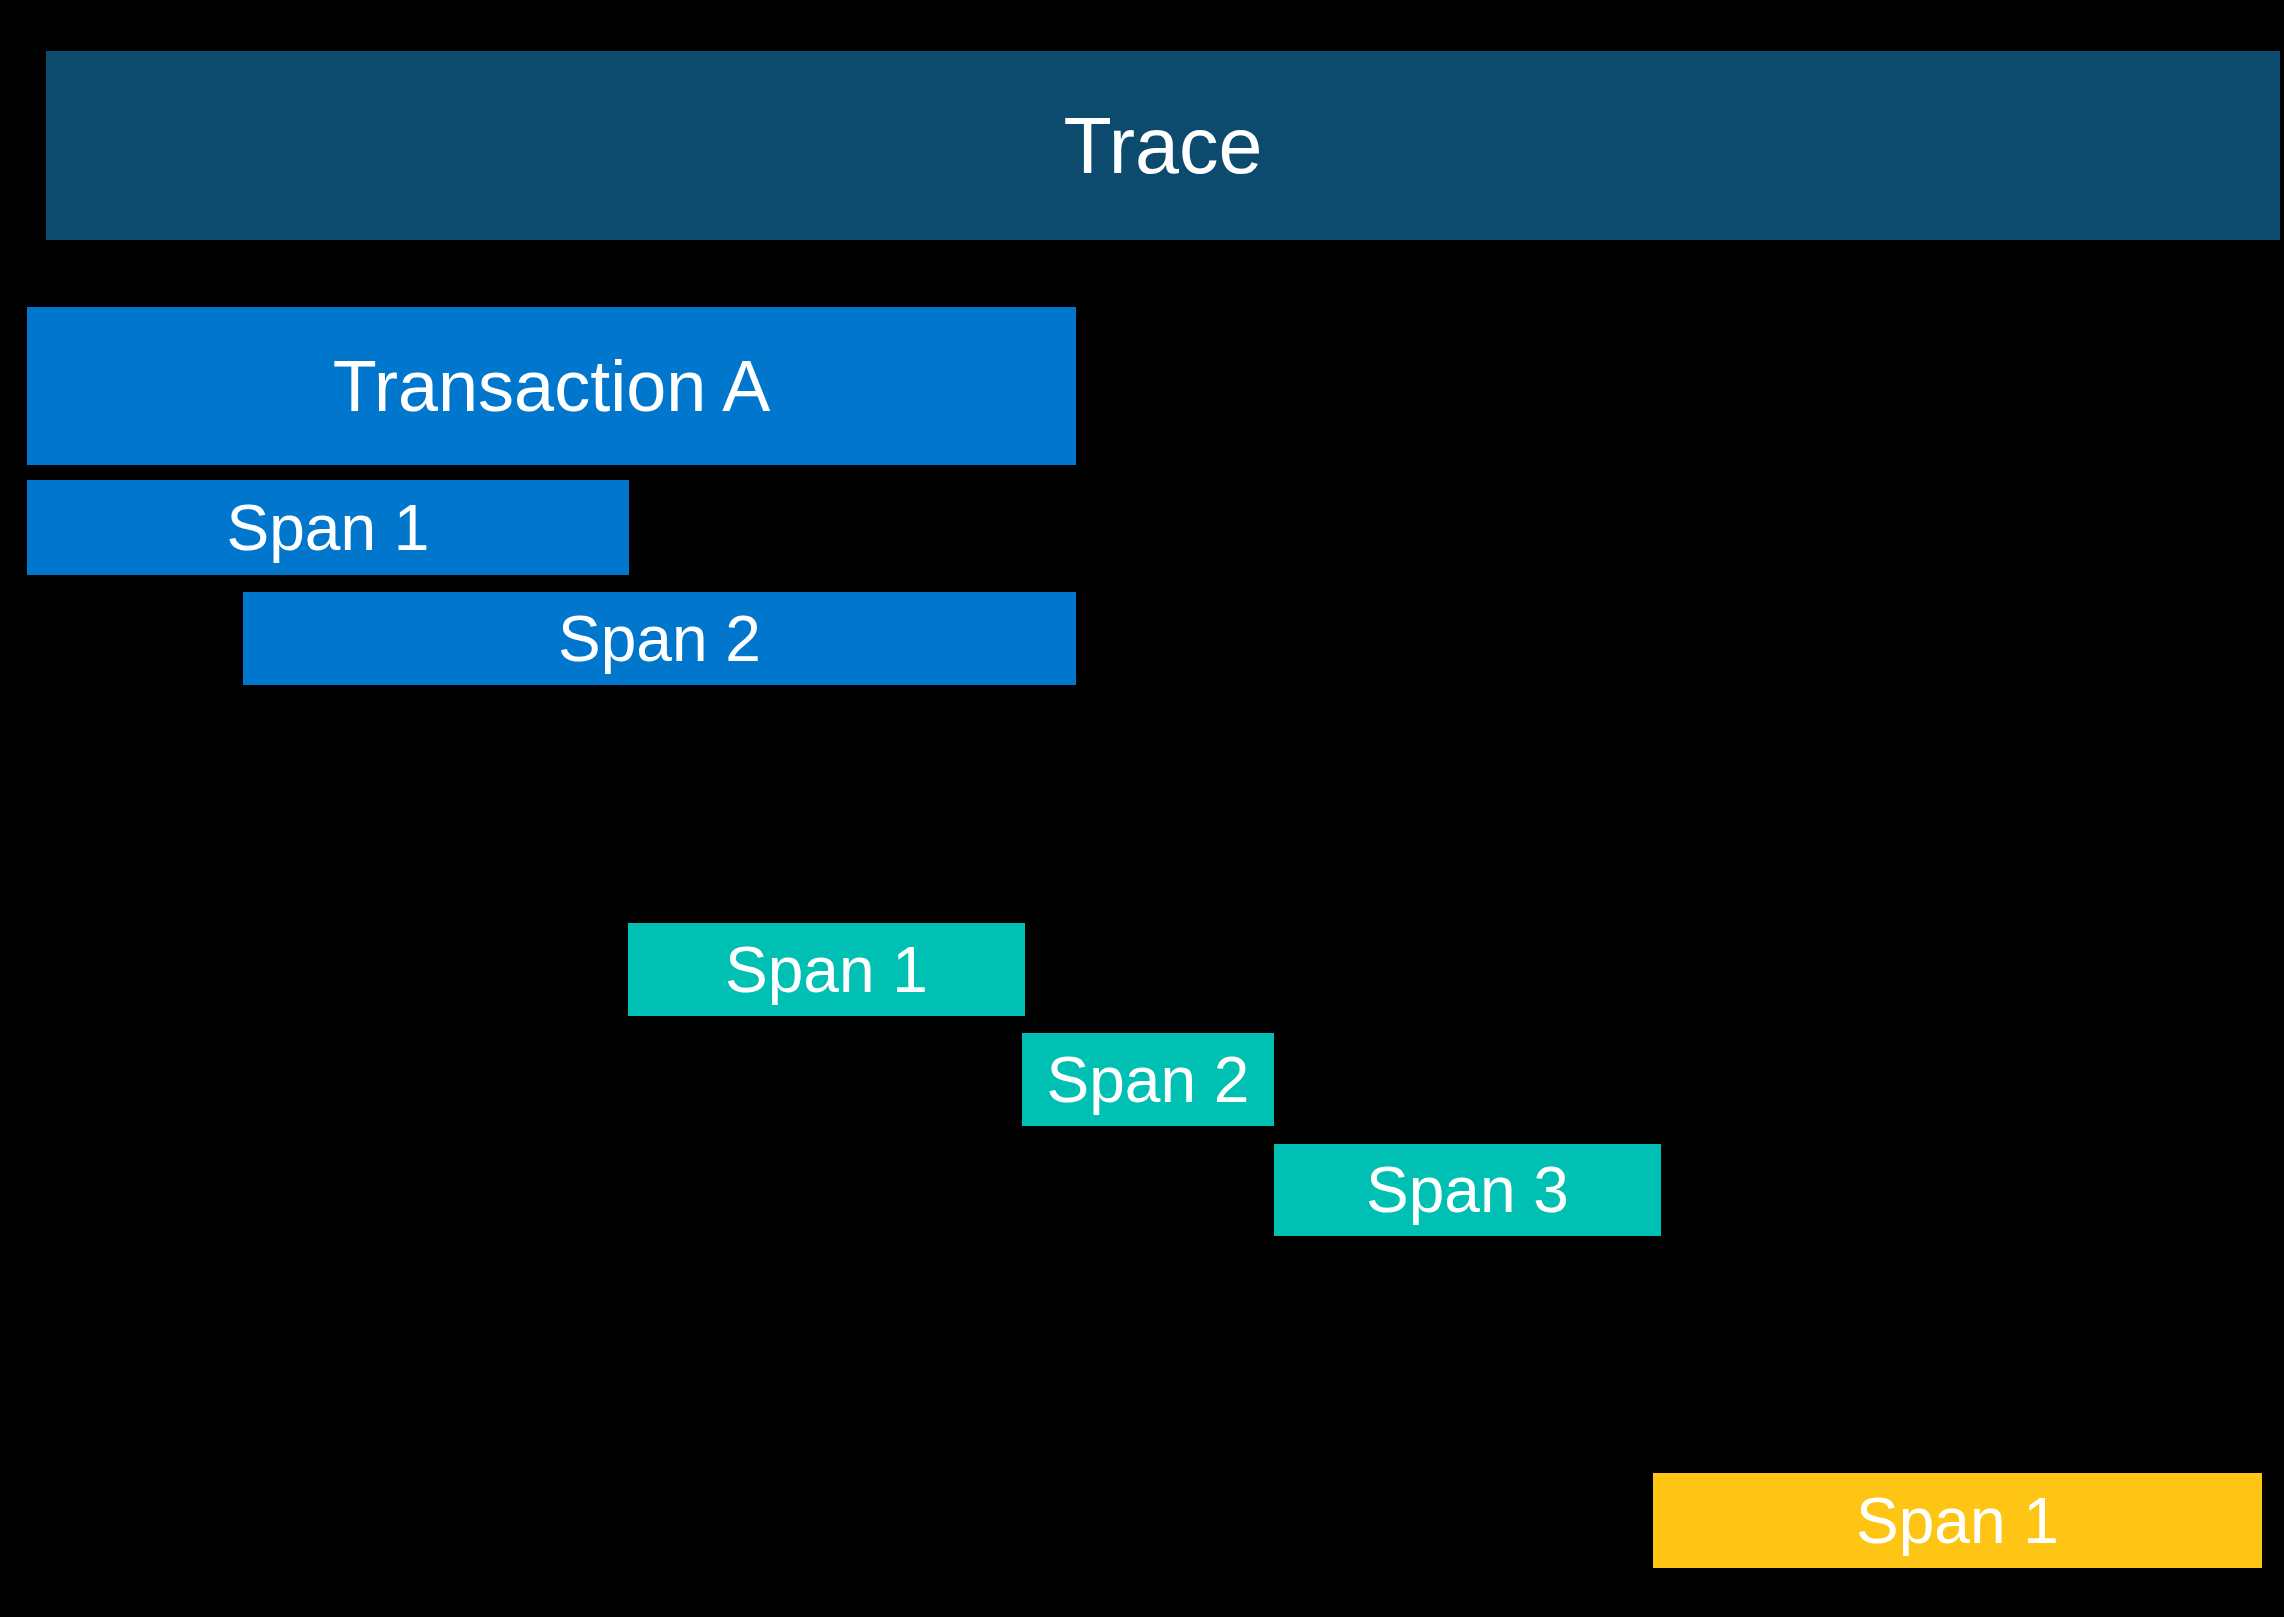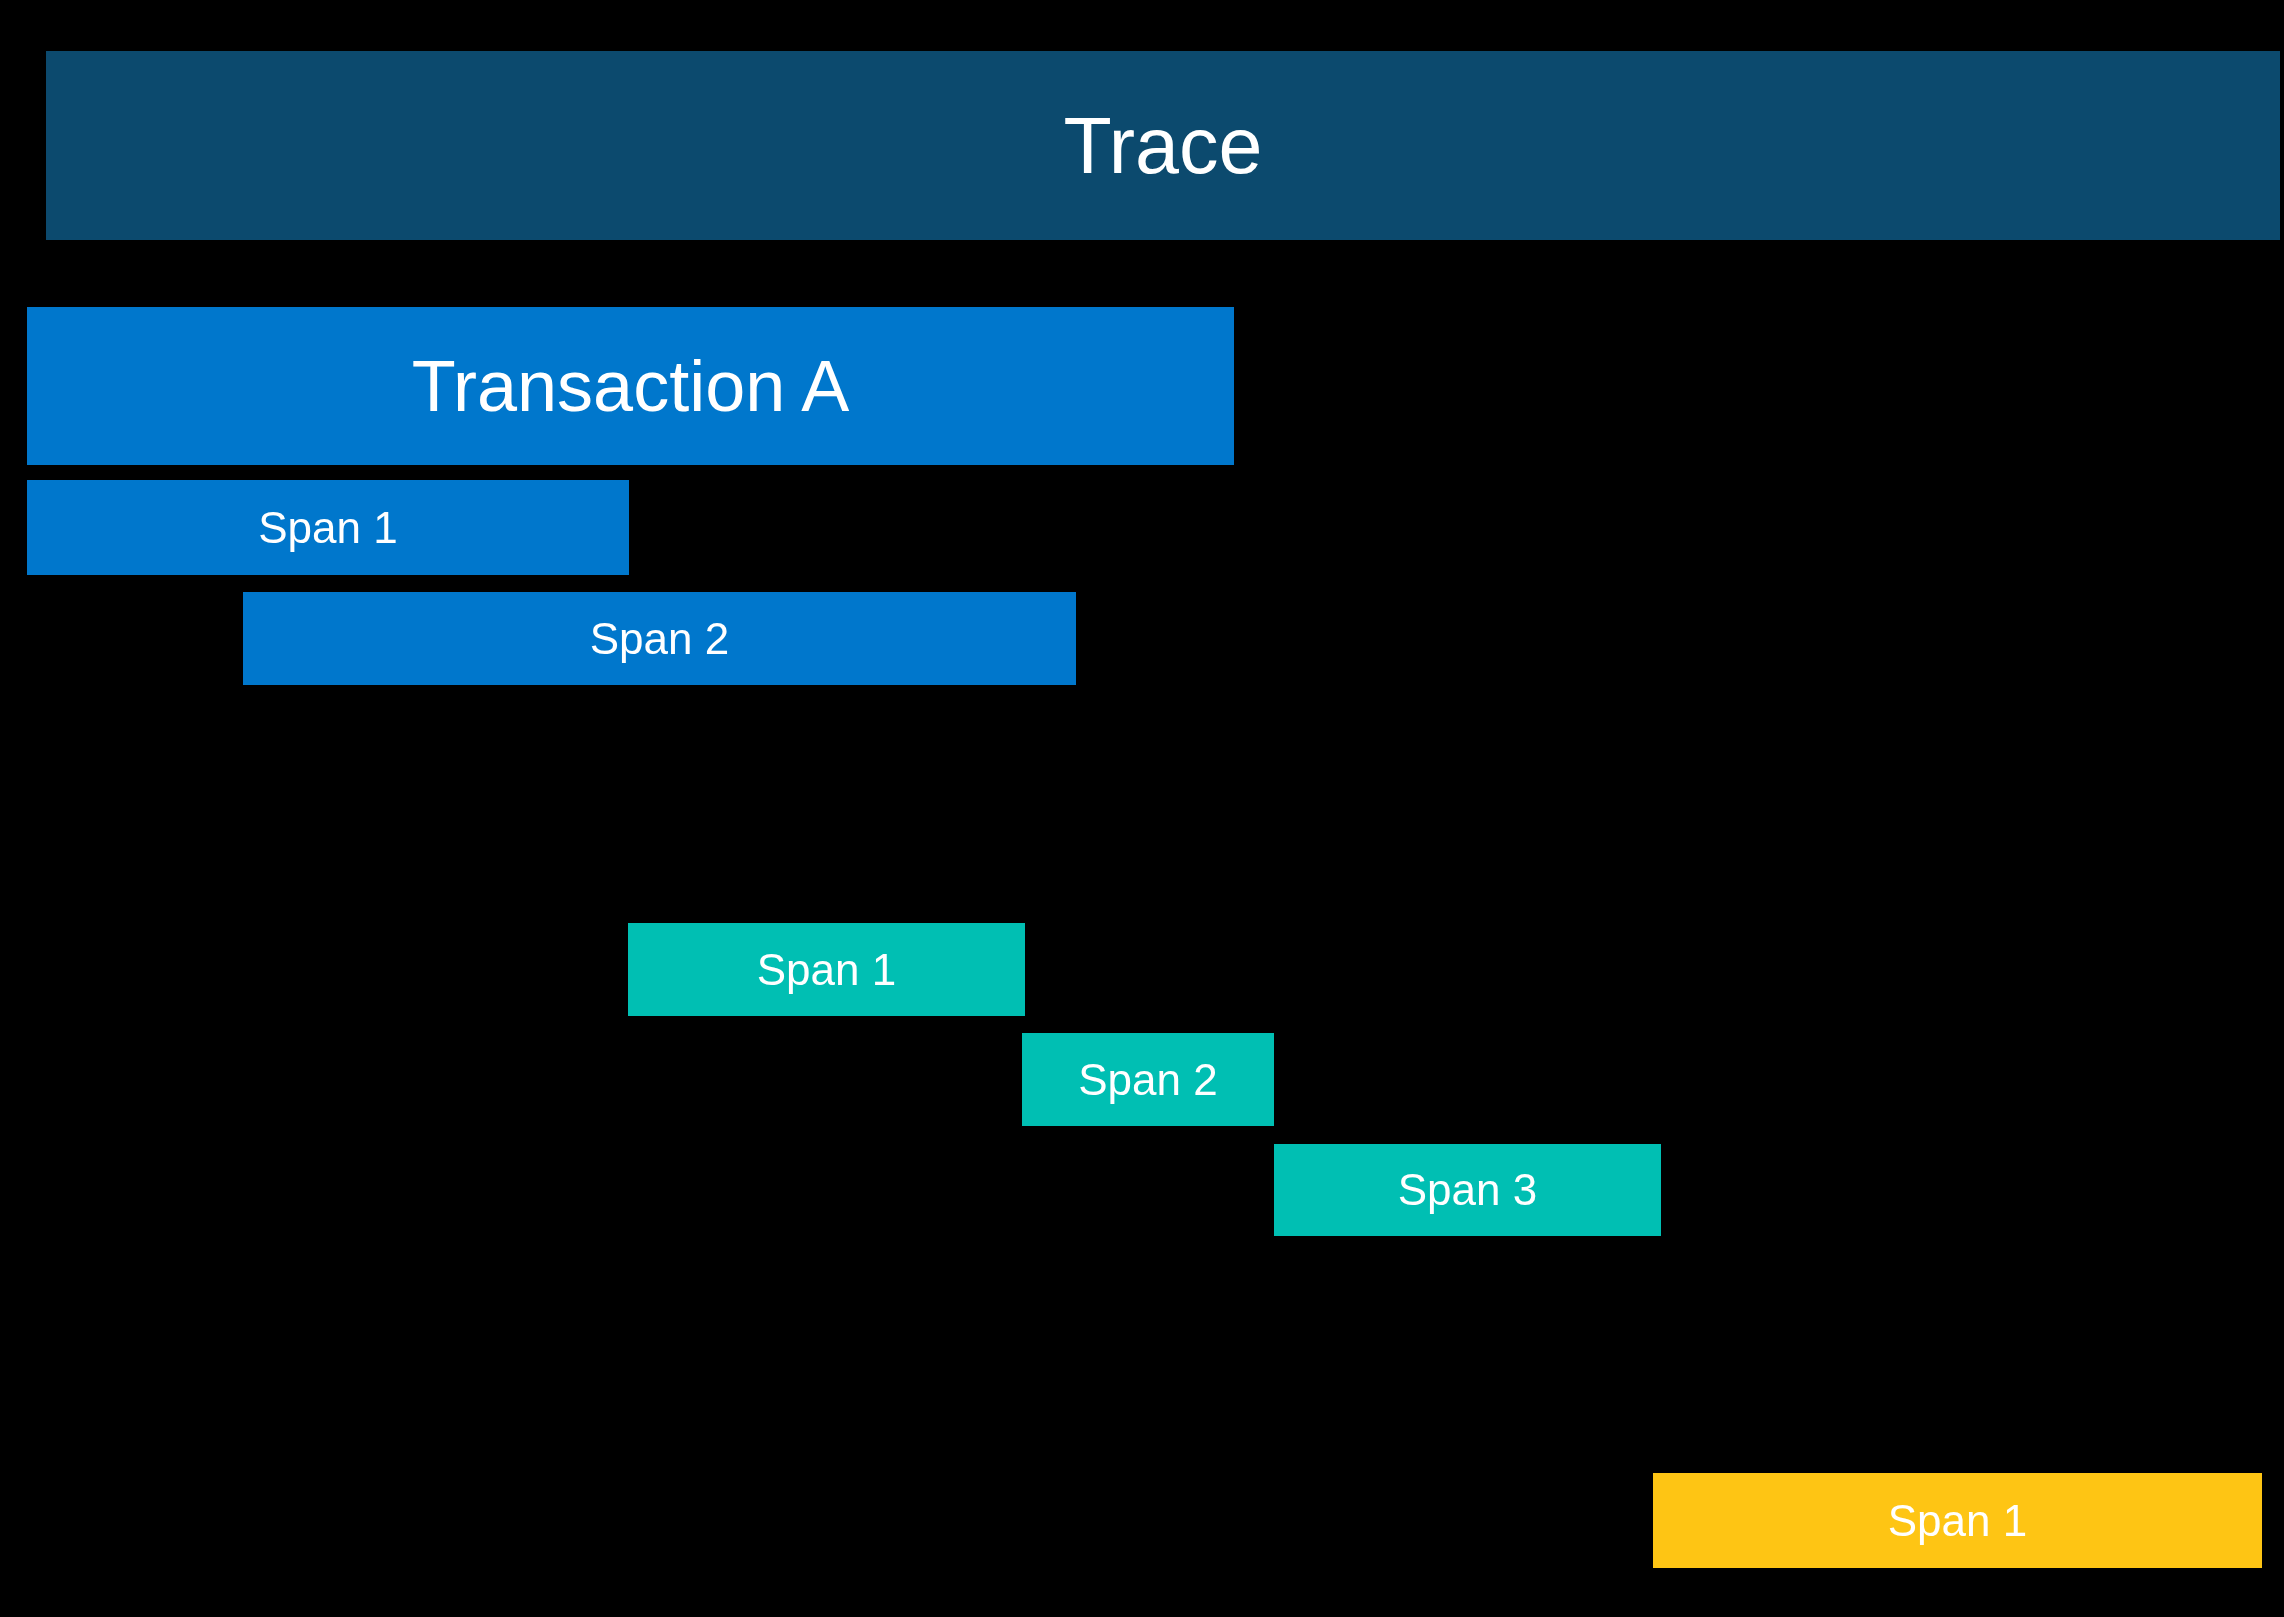--- a/index.html
+++ b/index.html
@@ -23,32 +23,32 @@
     align-items: center;
     justify-content: center;
     color: #ffffff;
     font-weight: 500;
     white-space: nowrap;
     line-height: 1;
   }
   .bar span { display: block; }
   .f-trace { font-size: 79px; }
   .f-tx    { font-size: 72px; }
-  .f-span  { font-size: 44px; }
+  .f-span  { font-size: 64px; }
 </style>
 </head>
 <body style="background-color: rgb(0, 0, 0);">
 
 <div class="canvas">
 
   <div class="bar f-trace" style="left: 27px; top: 51px; width: 2234px; height: 189px; background-color: #0c4a6e; color: rgb(255, 255, 255); margin-left: 19px;">
     <span>Trace</span>
   </div>
 
-  <div class="bar f-tx" style="left: 27px; top: 307px; width: 1207px; height: 158px; background-color: rgb(0, 119, 204); color: rgb(255, 255, 255);">
+  <div class="bar f-tx" style="left: 27px; top: 307px; width: 1049px; height: 158px; background-color: rgb(0, 119, 204); color: rgb(255, 255, 255);">
     <span>Transaction A</span>
   </div>
 
   <div class="bar f-span" style="left: 27px; top: 480px; width: 602px; height: 95px; background-color: rgb(0, 119, 204); color: rgb(255, 255, 255);">
     <span>Span 1</span>
   </div>
 
   <div class="bar f-span" style="left: 243px; top: 592px; width: 833px; height: 93px; background-color: rgb(0, 119, 204); color: rgb(255, 255, 255);">
     <span>Span 2</span>
   </div>

